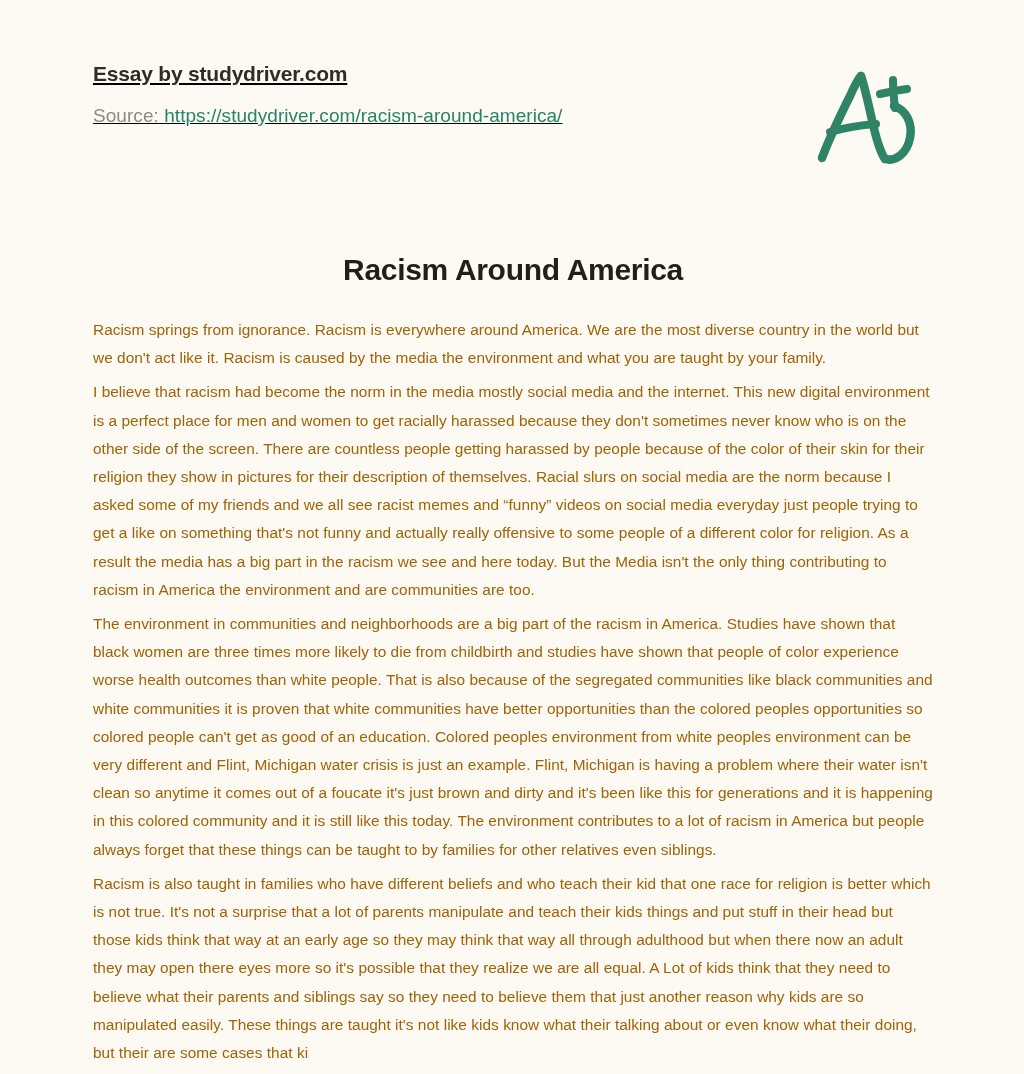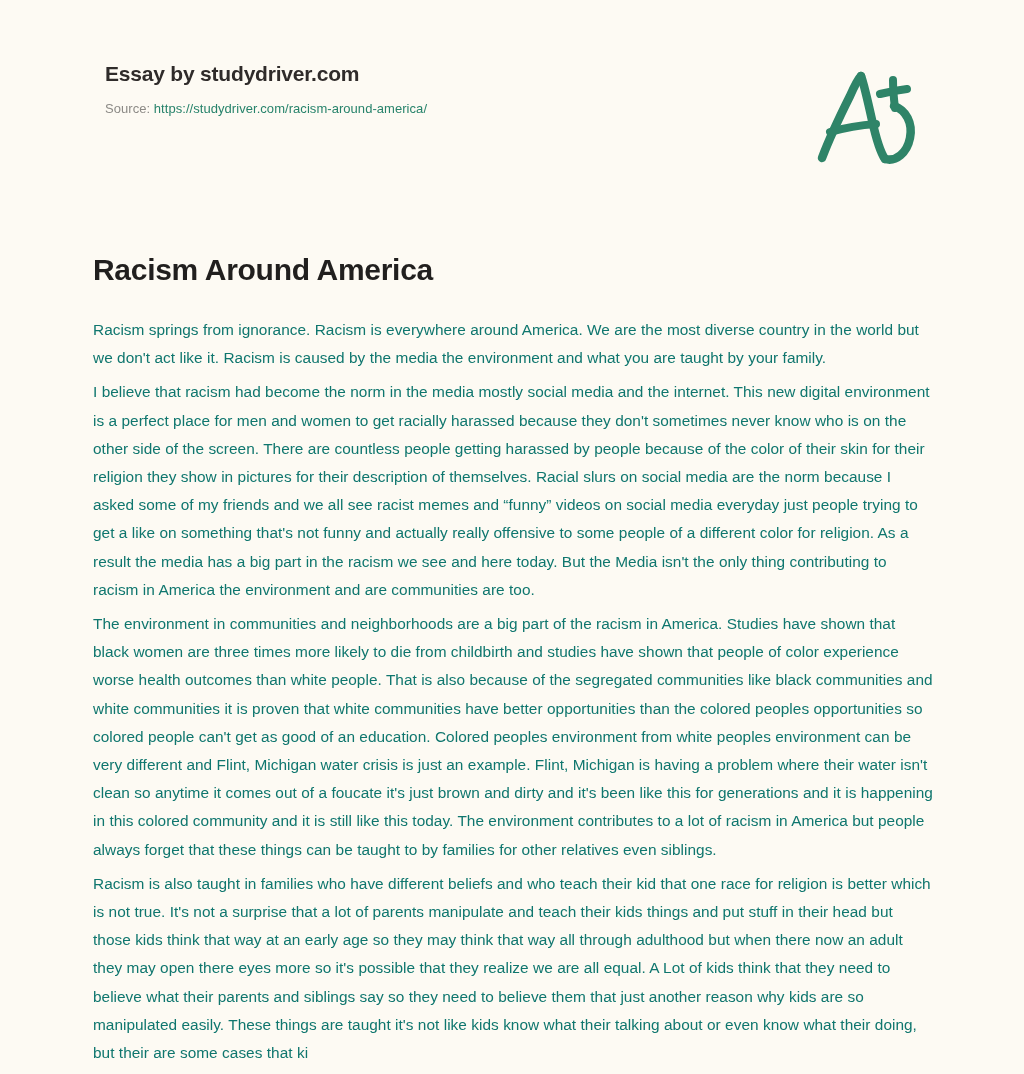--- a/index.html
+++ b/index.html
@@ -19,36 +19,37 @@
   .page {
     position: relative;
     width: 1024px;
     height: 1074px;
     background: #FDFAF3;
   }
 
   
   .header {
     position: absolute;
-    left: 105px;
+    left: 93px;
     top: 60px;
     width: 840px;
+    text-decoration: underline;
   }
 
   .essay-by {
     font-size: 21px;
     font-weight: 700;
     color: #2F2B2A;
     letter-spacing: -0.2px;
     line-height: 28px;
   }
 
   .source-line {
-    margin-top: 11px;
-    font-size: 13px;
+    margin-top: 18px;
+    font-size: 19px;
     line-height: 20px;
     color: #8C8A86;
     letter-spacing: 0.05px;
   }
 
   .source-label {
     color: #8C8A86;
   }
 
   .source-url {
@@ -76,36 +77,37 @@
   .title {
     position: absolute;
     left: 93px;
     top: 250px;
     width: 840px;
     font-size: 30px;
     font-weight: 700;
     color: #211F1E;
     letter-spacing: -0.3px;
     line-height: 40px;
+    text-align: center;
   }
 
   
   .article {
     position: absolute;
     left: 93px;
     top: 316px;
     width: 841px;
     height: 758px;
     overflow: hidden;
   }
 
   .article p {
     font-size: 15.4px;
     line-height: 28.2px;
-    color: #0f766e;
+    color: #a16207;
     letter-spacing: 0.02px;
     text-align: left;
     word-spacing: 0.1px;
   }
 
   .article p + p {
     margin-top: 6px;
   }
 </style>
 </head>

